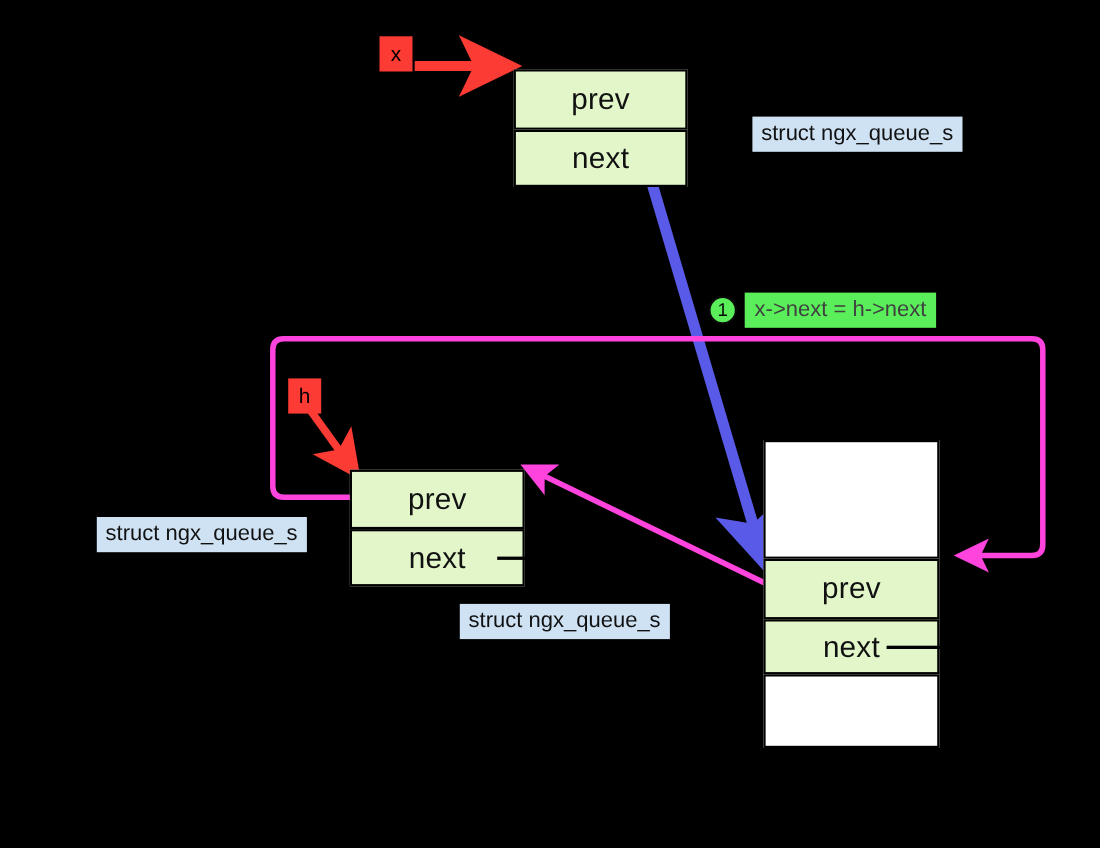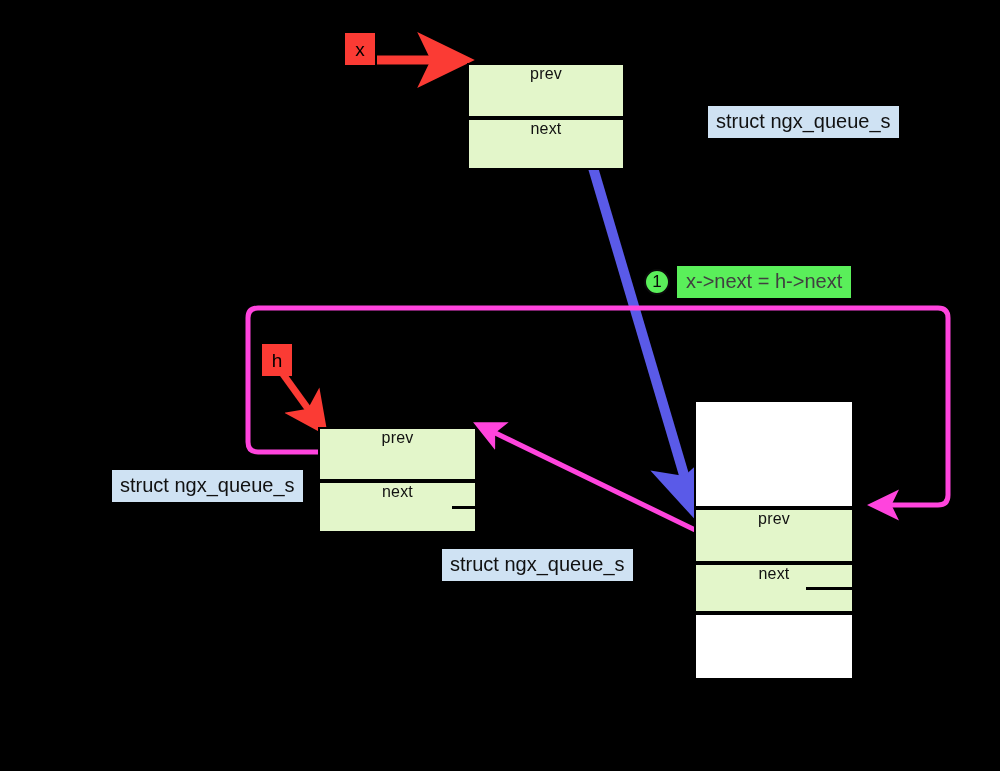--- a/index.html
+++ b/index.html
@@ -20,24 +20,24 @@
     left: 0;
     top: 0;
     width: 1000px;
     height: 771px;
     overflow: visible;
   }
   .cell {
     position: absolute;
     box-sizing: border-box;
     display: flex;
-    align-items: flex-start;
+    align-items: center;
     justify-content: center;
     border: 2px solid #000000;
-    font-size: 16px;
+    font-size: 27px;
     color: #111111;
     letter-spacing: 0.2px;
   }
   .cell.green { background: #e3f6ca; }
   .cell.white { background: #ffffff; }
   .ptr-label {
     position: absolute;
     background: #fb3b34;
     color: #000000;
     font-size: 19px;
@@ -47,21 +47,20 @@
     line-height: 1;
   }
   .struct-tag {
     position: absolute;
     background: #cfe2f3;
     color: #111111;
     font-size: 20px;
     padding: 3px 8px 5px 8px;
     white-space: nowrap;
     line-height: 1.2;
-    margin-left: 24px;
   }
   .note {
     position: absolute;
     display: flex;
     align-items: center;
     gap: 7px;
     white-space: nowrap;
   }
   .note-badge {
     width: 26px;

